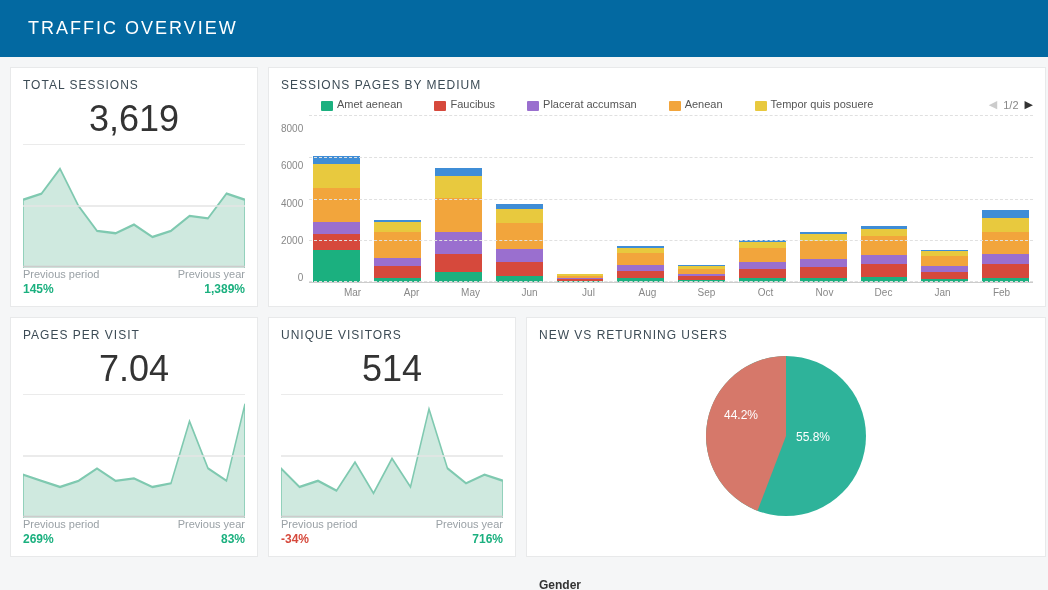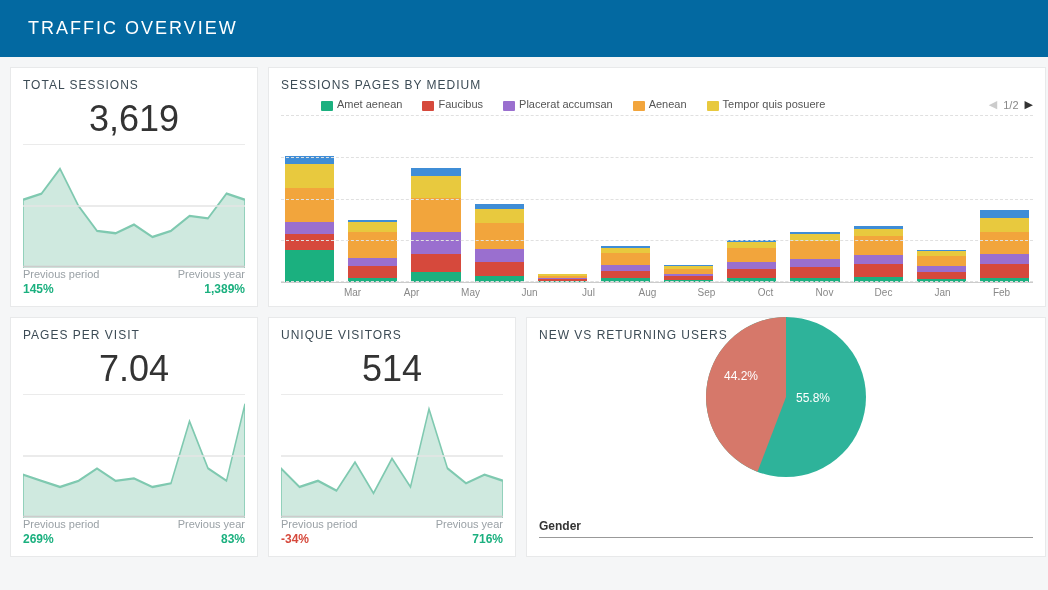--- a/index.html
+++ b/index.html
@@ -68,29 +68,29 @@
   .trend-wrap { display: flex; height: 195px; }
   .yaxis { display: flex; flex-direction: column; justify-content: space-between; font-size: 10px; color: #888; text-align: right; padding-right: 6px; height: 160px; margin-top: 8px; }
   .bars-area { flex: 1; display: flex; align-items: flex-end; gap: 14px; height: 168px; border-bottom: 1px solid #ccc; position: relative; padding: 0 4px; }
   .bars-area::before, .bars-area::after, .gridline {
     content: ''; position: absolute; left: 0; right: 0; border-top: 1px dashed #e0e0e0;
   }
   .col { flex: 1; display: flex; flex-direction: column-reverse; align-items: stretch; }
   .seg { width: 100%; }
   .xaxis { display: flex; gap: 4px; margin-left: 40px; font-size: 10px; color: #888; padding: 4px 4px 0; }
   .xaxis > div { flex: 1; text-align: center; }
-  .legend { display: flex; align-items: center; gap: 20px; font-size: 11px; color: #555; margin: 2px 0 4px 40px; }
+  .legend { display: flex; align-items: center; gap: 32px; font-size: 11px; color: #555; margin: 2px 0 4px 40px; }
   .swatch { display: inline-block; width: 12px; height: 10px; margin-right: 4px; vertical-align: middle; border-radius: 1px; }
   .pager { margin-left: auto; display: flex; align-items: center; gap: 6px; font-size: 11px; color: #888; }
   .tri { font-size: 11px; }
   .tri.dim { color: #ccc; }
   .tri.dark { color: #333; }
 
   
-  .nvret { grid-column: 3; display: flex; gap: 8px; justify-content: flex-end; }
+  .nvret { grid-column: 3; display: flex; gap: 28px; }
   .pie-side { flex: 1; display: flex; align-items: center; justify-content: center; }
   .pie-wrap { position: relative; width: 180px; height: 180px; }
   .pie-label { position: absolute; font-size: 12px; color: #fff; }
   .pie-table { flex: 1; font-size: 12px; color: #333; padding-top: 6px; }
   .pie-table .hdr { font-weight: 700; color: #333; border-bottom: 1px solid #999; padding-bottom: 4px; }
   .pie-table .row { display: flex; align-items: center; gap: 6px; padding: 4px 0; }
 </style>
 </head>
 <body>
 
@@ -129,20 +129,27 @@
       <span><span class="swatch" style="background:#9a6fcf"></span><span>Placerat accumsan</span></span>
       <span><span class="swatch" style="background:#f2a53c"></span><span>Aenean</span></span>
       <span><span class="swatch" style="background:#e8c93e"></span><span>Tempor quis posuere</span></span>
       <span class="pager">
         <span class="tri dim">◀</span>
         <span>1/2</span>
         <span class="tri dark">▶</span>
       </span>
     </div>
     <div class="trend-wrap">
+      <div class="yaxis">
+        <div>8000</div>
+        <div>6000</div>
+        <div>4000</div>
+        <div>2000</div>
+        <div>0</div>
+      </div>
       <div class="bars-area" id="bars">
         <div class="gridline" style="top:0"></div>
         <div class="gridline" style="top:25%"></div>
         <div class="gridline" style="top:50%"></div>
         <div class="gridline" style="top:75%"></div>
       <div class="col">
             <div class="seg" style="background: rgb(27, 176, 127); height: 32px;"></div>
             <div class="seg" style="background: rgb(214, 73, 60); height: 16px;"></div>
             <div class="seg" style="background: rgb(154, 111, 207); height: 12px;"></div>
             <div class="seg" style="background: rgb(242, 165, 60); height: 34px;"></div>

